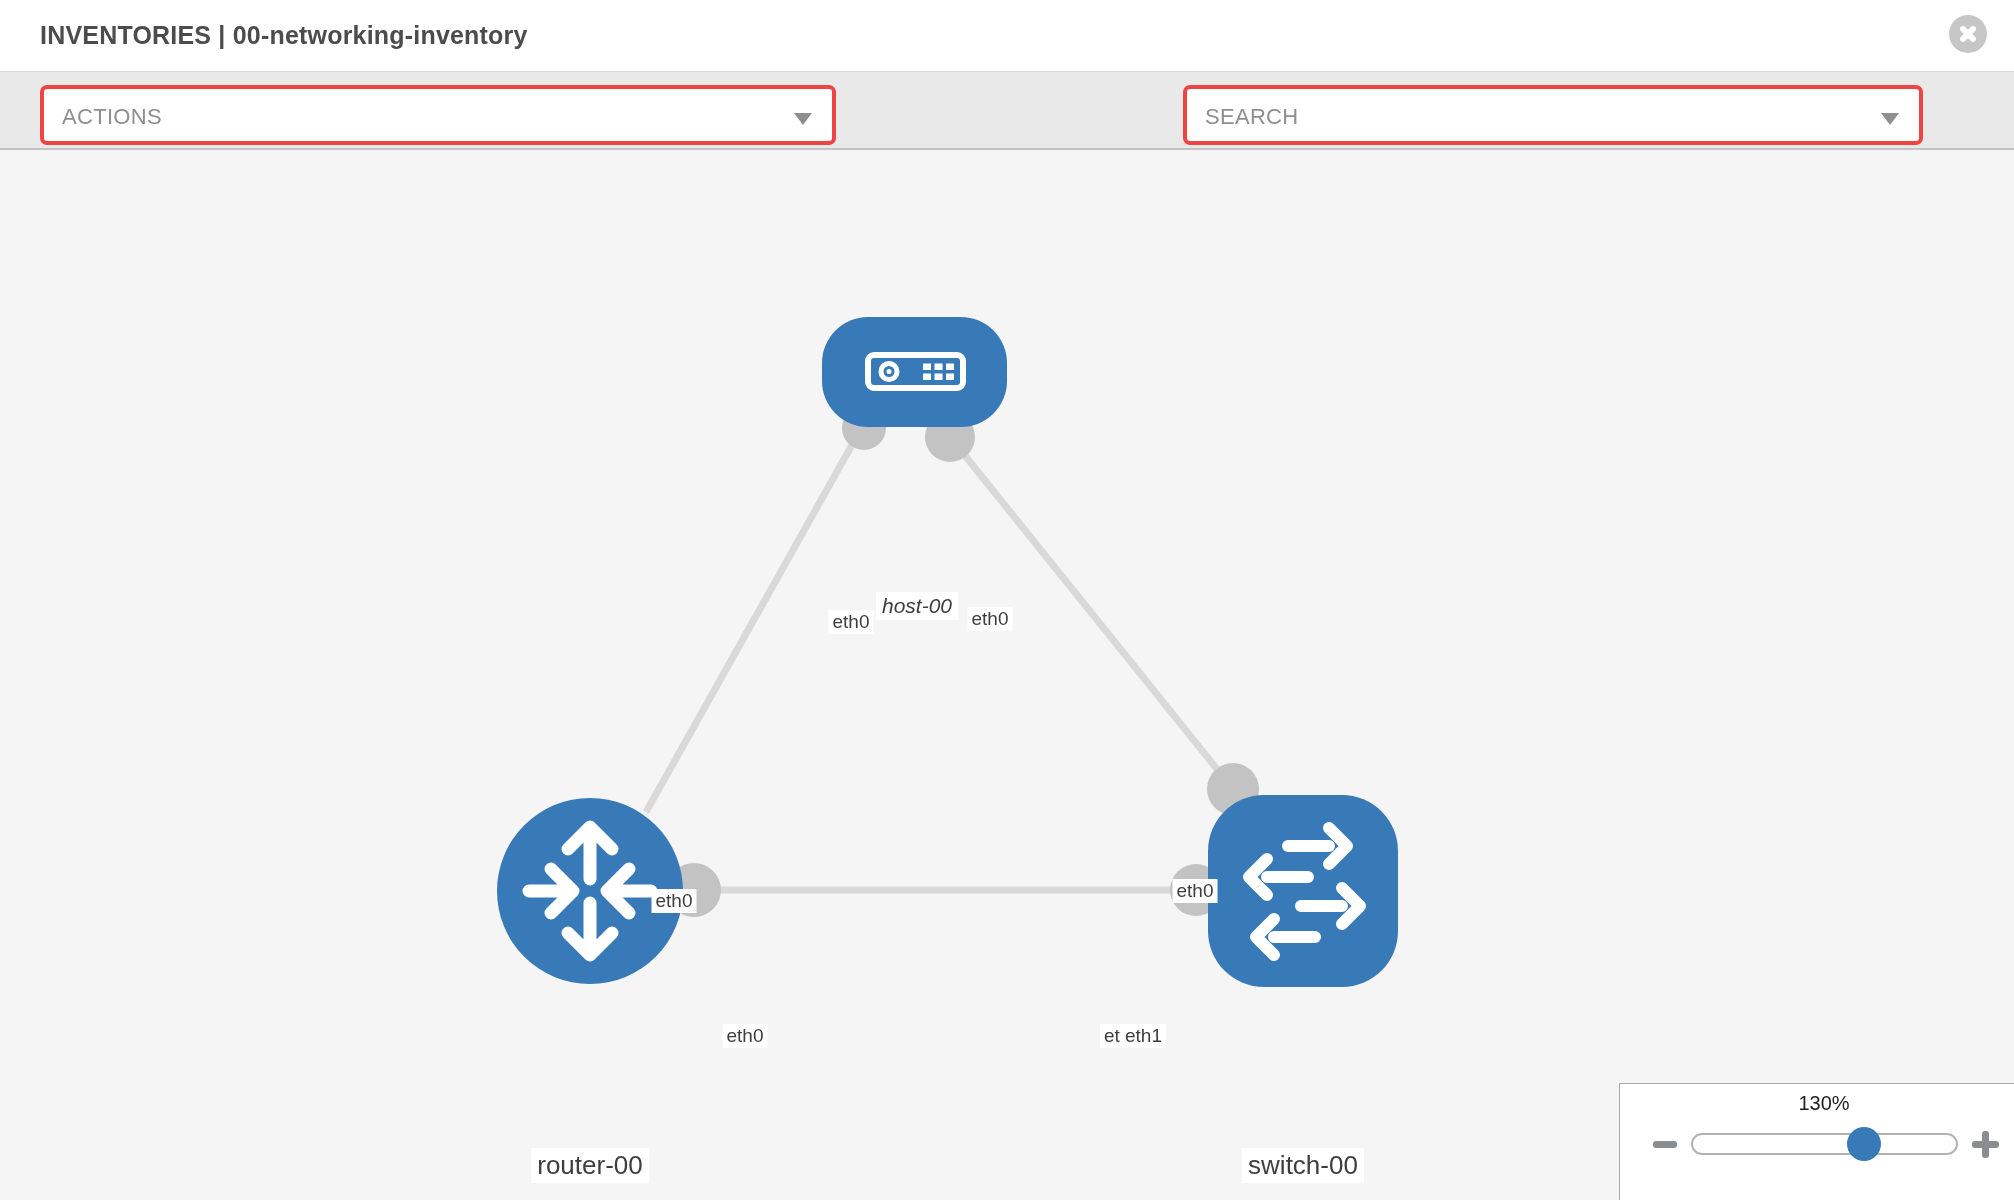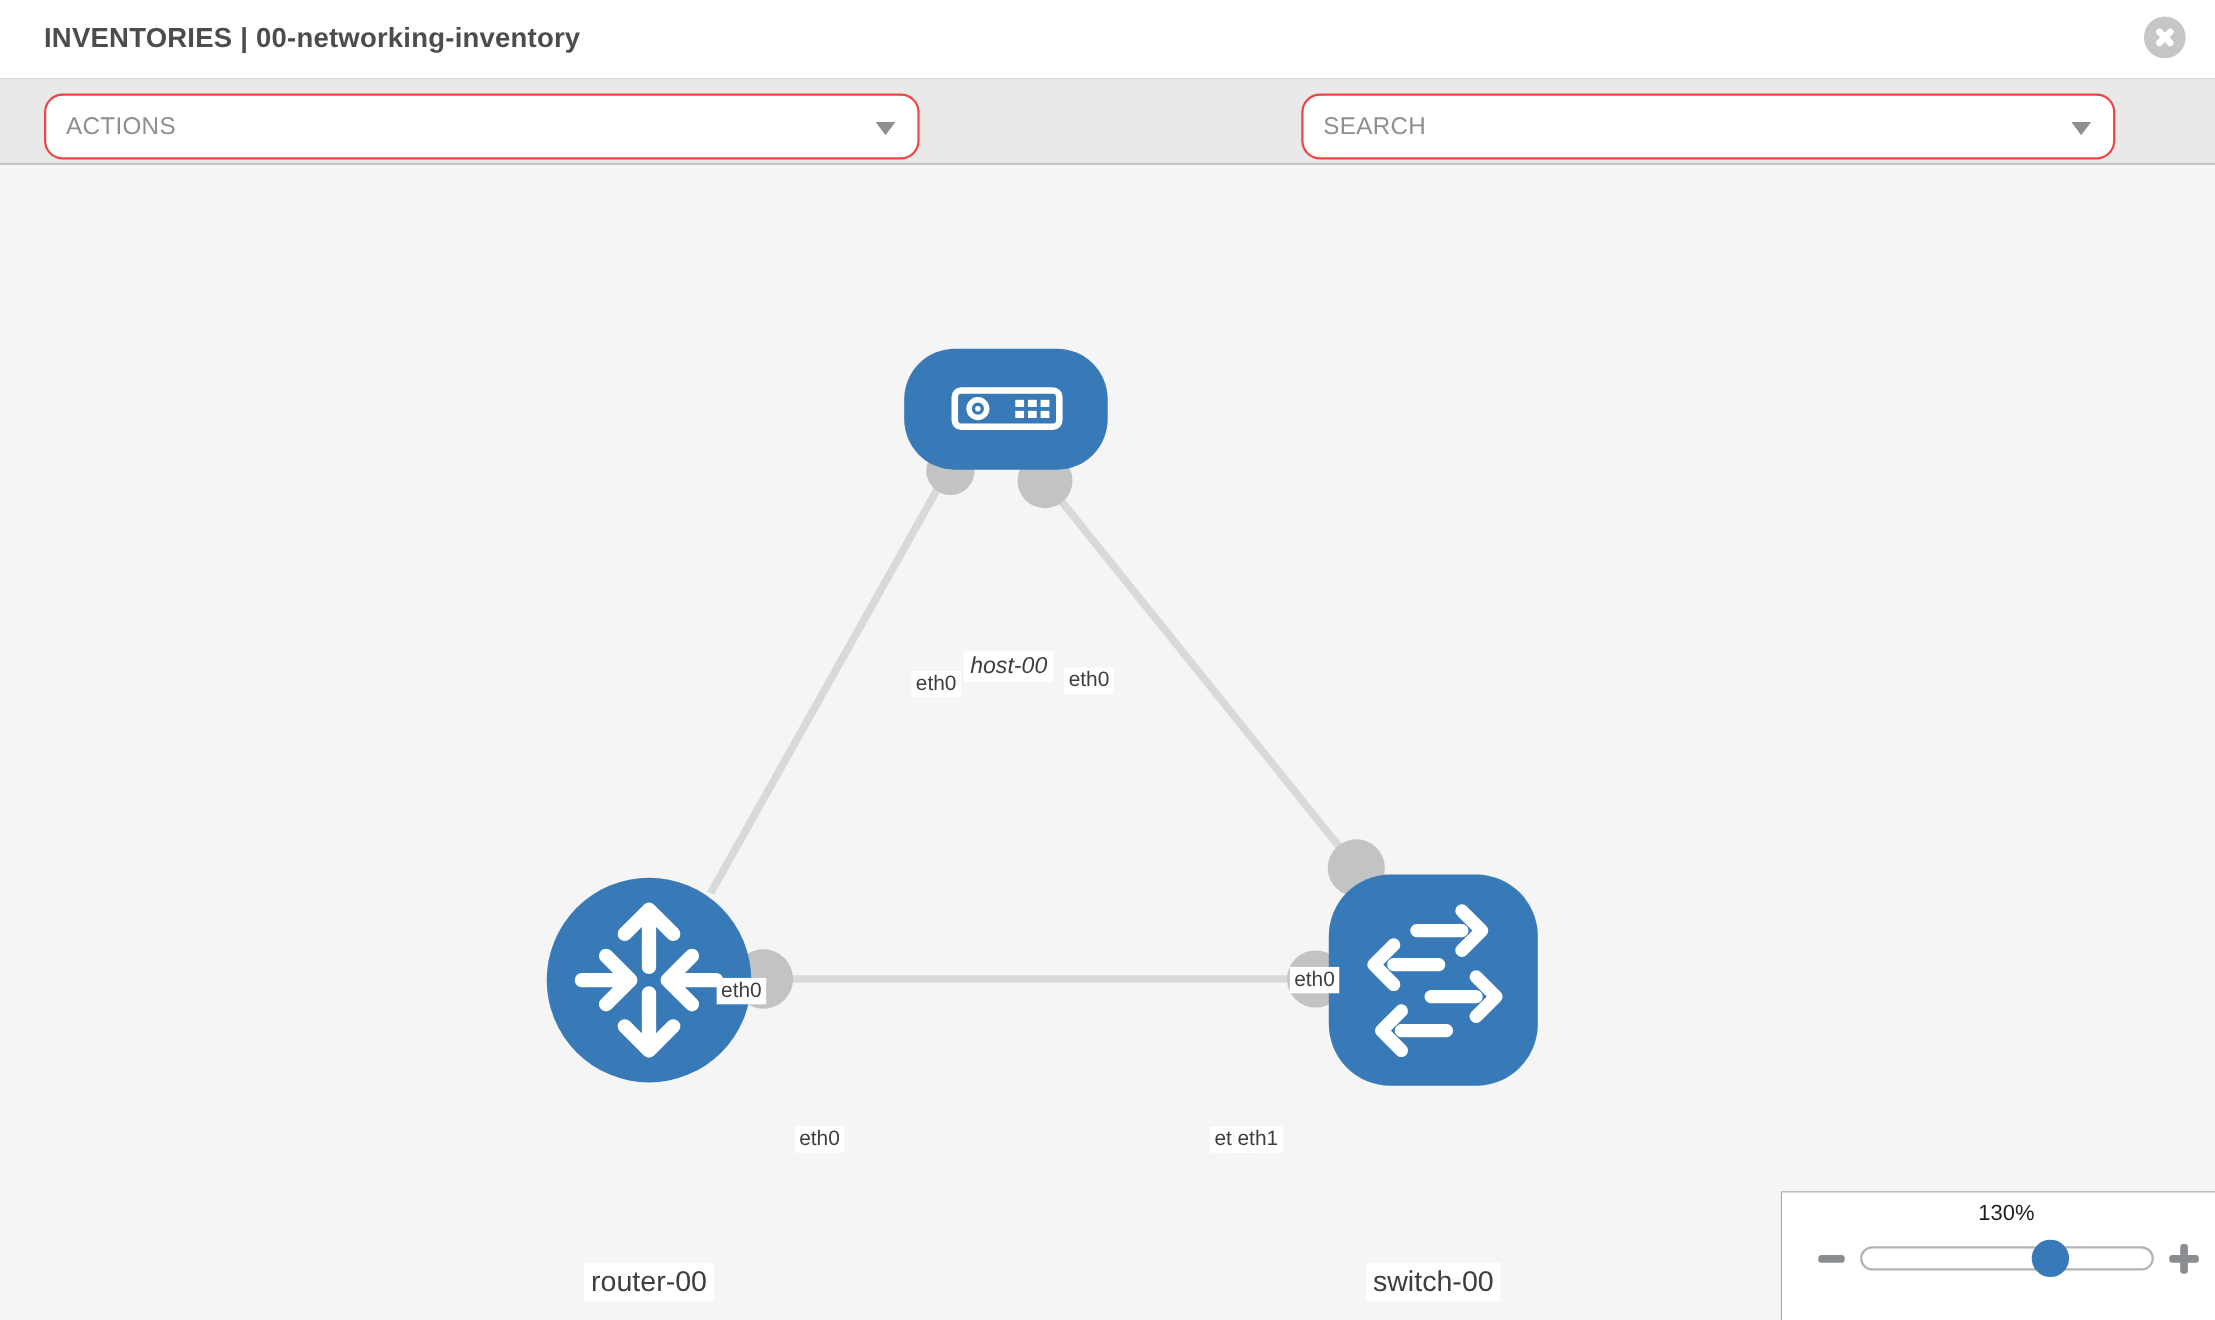--- a/index.html
+++ b/index.html
@@ -15,21 +15,21 @@
                background:#c6c6c6; cursor:pointer; }
   .close-btn::before, .close-btn::after { content:""; position:absolute; left:9px; top:16px;
                width:20px; height:6px; border-radius:3px; background:#ffffff; }
   .close-btn::before { transform:rotate(45deg); }
   .close-btn::after  { transform:rotate(-45deg); }
 
   
   .toolbar { position:absolute; left:0; top:71px; width:2014px; height:79px; background:#e9e9e9;
              border-top:1px solid #d8d8d8; border-bottom:2px solid #c3c3c3; }
   .select-box { position:absolute; top:13px; height:60px; background:#ffffff;
-                border:2px solid #ef4444; border-radius:17px; cursor:pointer; }
+                border:4px solid #ef4444; border-radius:7px; cursor:pointer; }
   .select-box .sel-label { position:absolute; left:18px; top:0; height:56px; line-height:56px;
                 font-size:22px; color:#8f8f8f; letter-spacing:0.3px; }
   .caret { position:absolute; right:20px; top:24px; width:0; height:0;
            border-left:9px solid transparent; border-right:9px solid transparent;
            border-top:12px solid #8f8f8f; }
   #actions-select { left:40px;  width:796px; }
   #search-select  { left:1183px; width:740px; }
   .tool-icon { position:absolute; top:96px; width:38px; height:38px; cursor:pointer; }
   #wrench-icon { left:1048px; }
   #key-icon    { left:1114px; }

